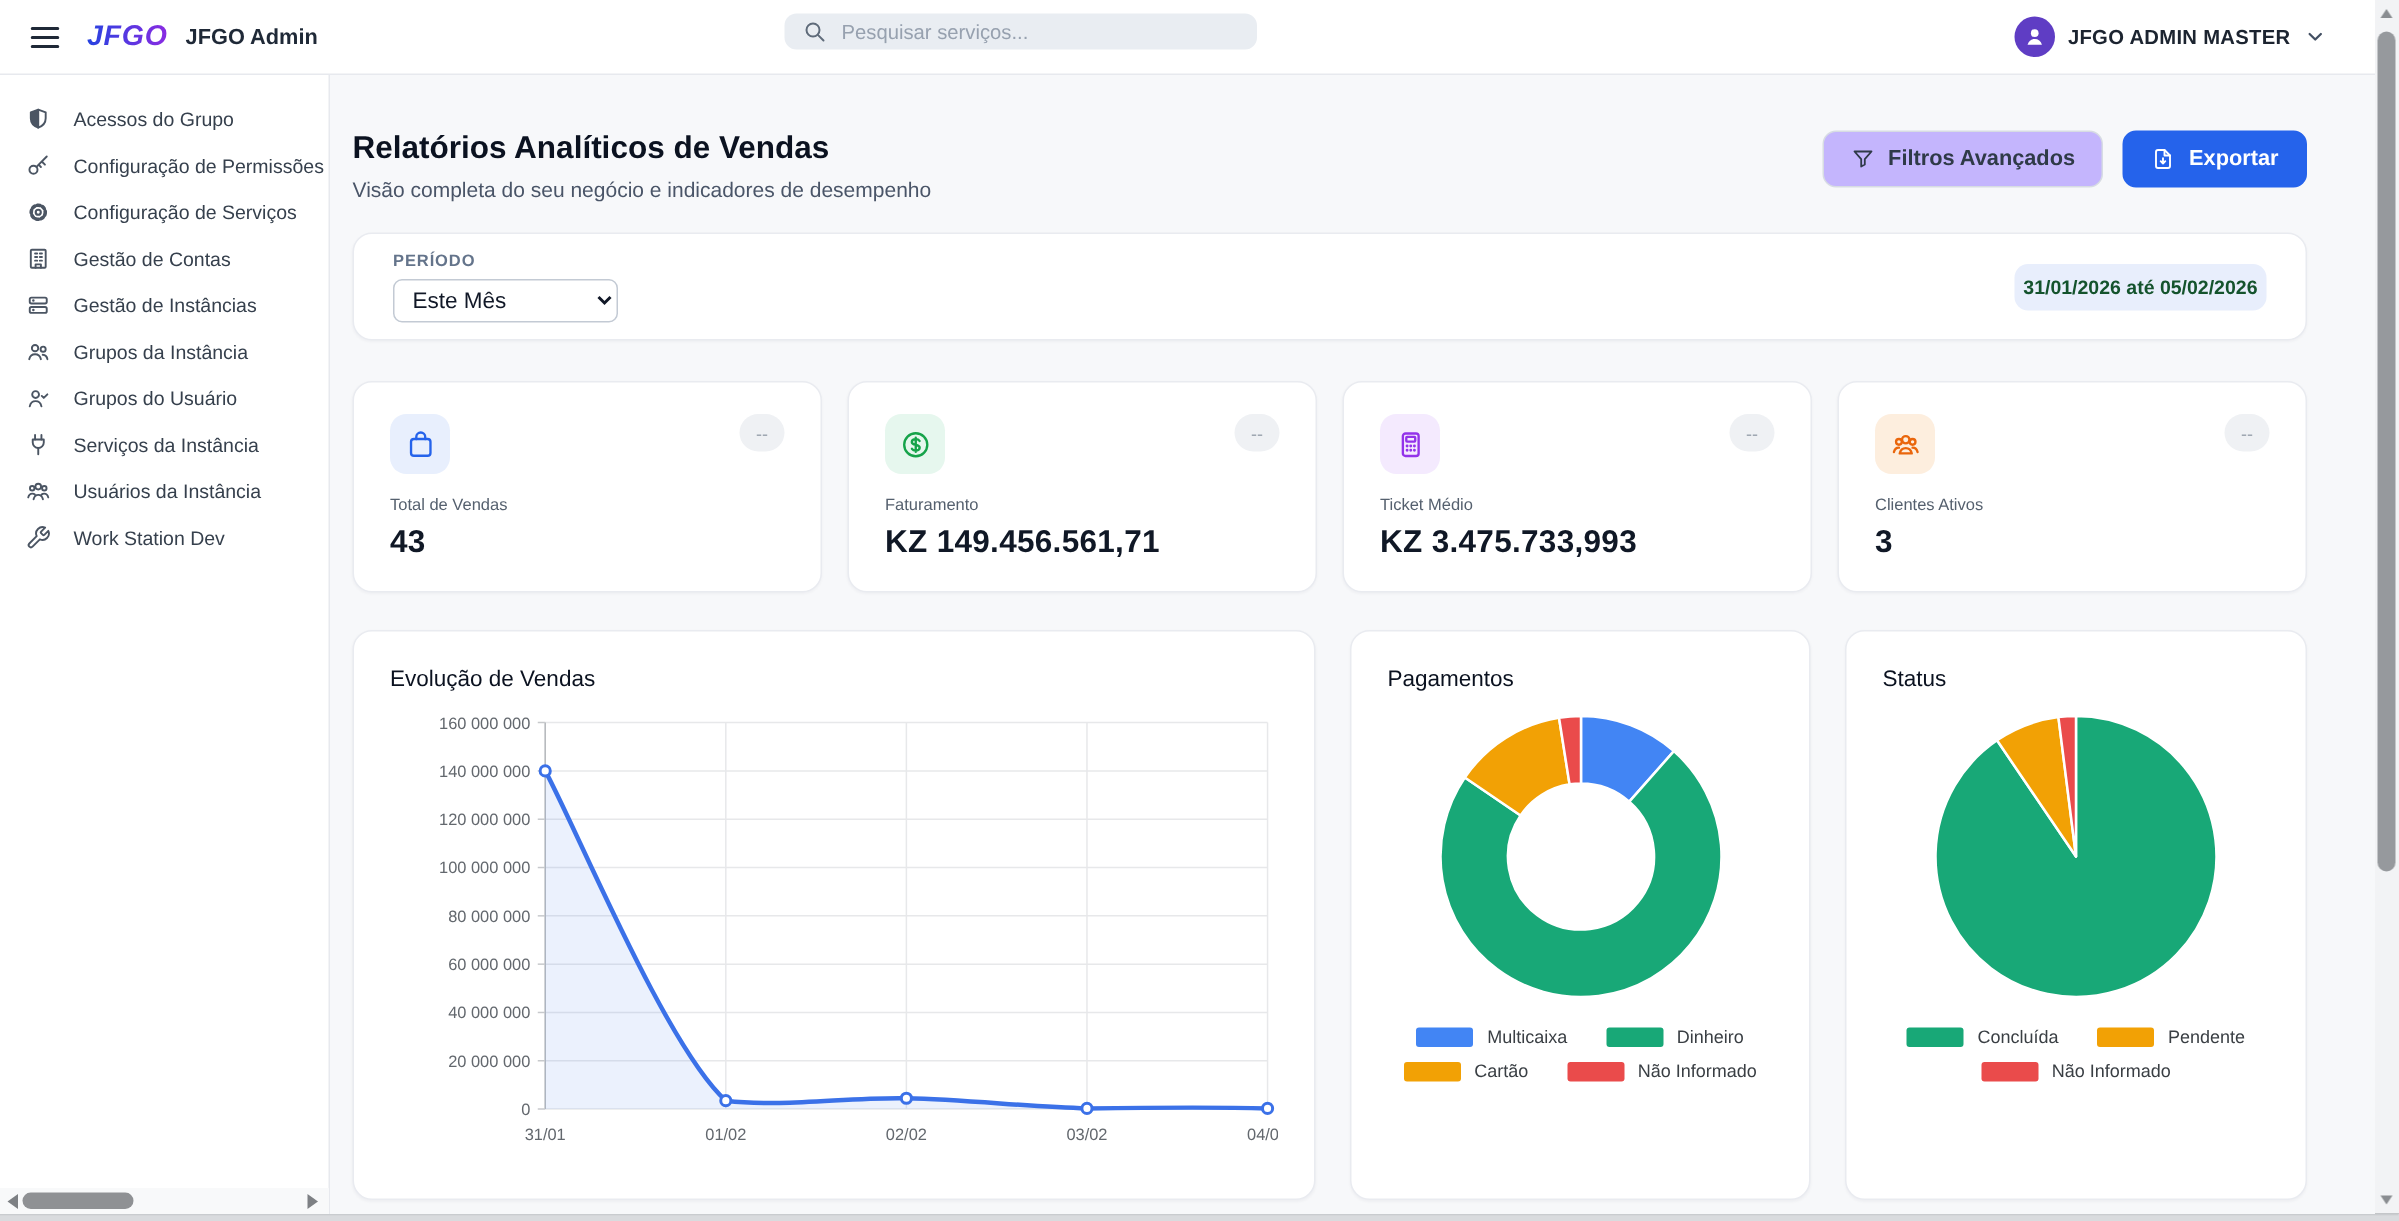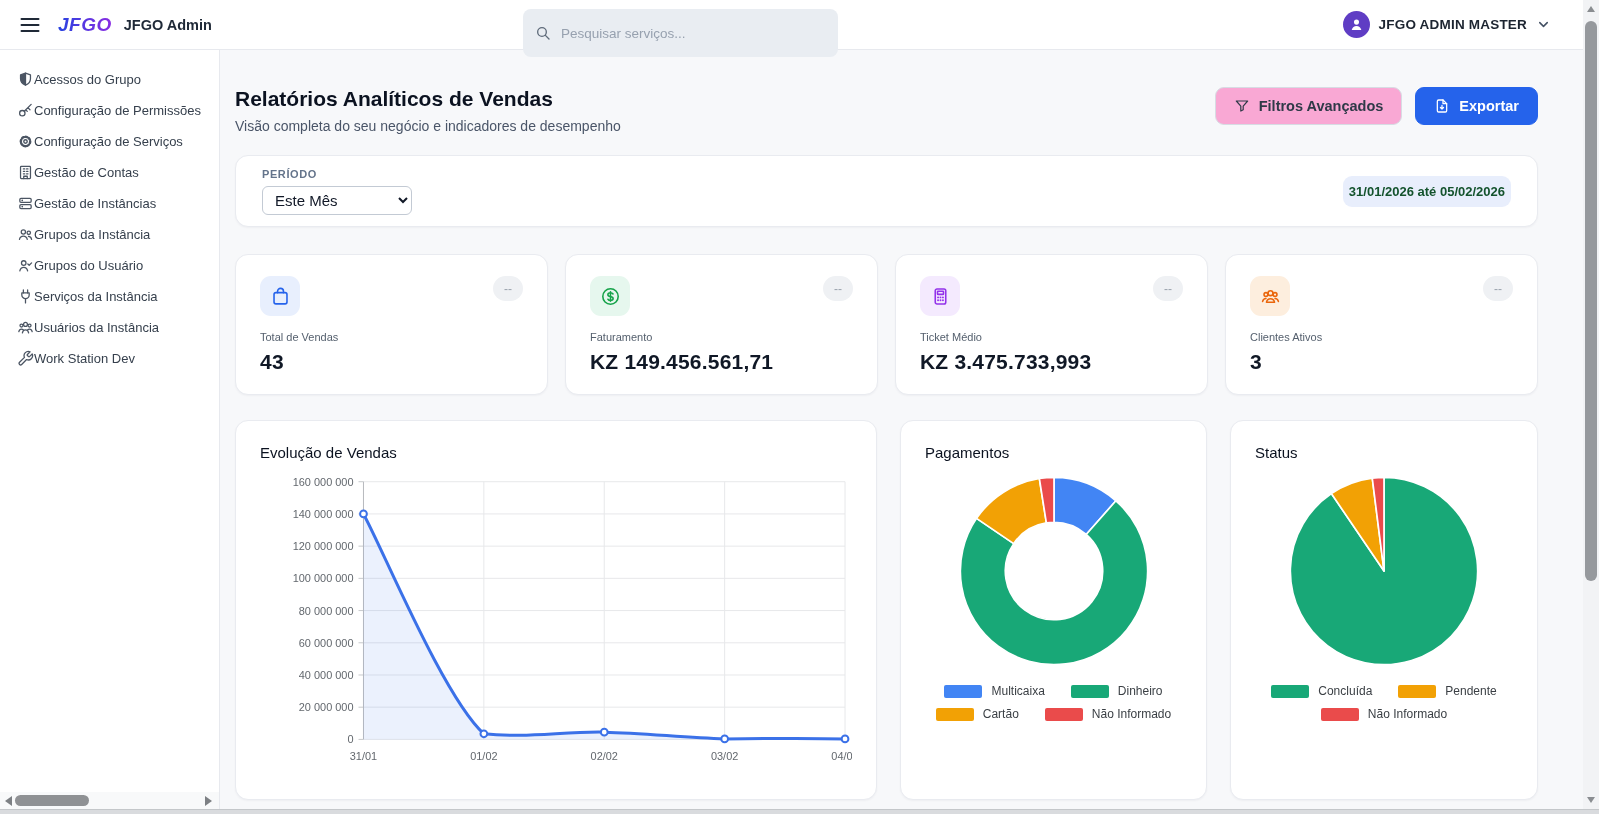--- a/index.html
+++ b/index.html
@@ -5,47 +5,47 @@
   * { margin:0; padding:0; box-sizing:border-box; }
   html,body { width:1599px; height:814px; overflow:hidden; }
   body { font-family:"Liberation Sans", sans-serif; background:#f7f8fa; color:#0f172a; }
 
   
   .topbar { position:relative; height:50px; background:#fff; border-bottom:1px solid #e7e9ee; display:flex; align-items:center; padding:0 26px 0 18px; z-index:5; }
   .hamburger { width:24px; height:24px; color:#1f2937; cursor:pointer; }
   .logo { font-size:19px; font-weight:800; font-style:italic; letter-spacing:.5px; margin-left:16px;
           background:linear-gradient(90deg,#2643e0,#8a2be2); -webkit-background-clip:text; background-clip:text; color:transparent; cursor:pointer; }
   .app-title { margin-left:12px; font-size:14.5px; font-weight:600; color:#1f2937; }
-  .searchbox { position:absolute; left:523px; top:9px; width:315px; height:48px; background:#e9edf2; border-radius:8px; display:flex; align-items:center; padding:0 12px; }
+  .searchbox { position:absolute; left:523px; top:9px; width:315px; height:24px; background:#e9edf2; border-radius:8px; display:flex; align-items:center; padding:0 12px; }
   .searchbox svg { width:16px; height:16px; color:#5f6b7a; flex:0 0 auto; }
   .searchbox input { border:none; outline:none; background:transparent; margin-left:10px; width:100%; font-size:13.5px; color:#334155; font-family:"Liberation Sans",sans-serif; }
   .searchbox input::placeholder { color:#97a1af; }
   .userchip { margin-left:auto; display:flex; align-items:center; gap:9px; cursor:pointer; padding-right:22px; }
   .avatar { width:27px; height:27px; border-radius:50%; background:#5f3dc4; display:flex; align-items:center; justify-content:center; }
   .avatar svg { width:17px; height:17px; }
   .username { font-size:13.5px; font-weight:600; color:#1c2430; letter-spacing:.2px; }
   .userchip .chev { width:15px; height:15px; color:#435063; }
 
   
   .app { display:flex; height:764px; }
   .sidebar { width:220px; background:#fff; border-right:1px solid #e7e9ee; padding-top:14px; position:relative; }
-  .side-item { display:flex; align-items:center; gap:0; height:31px; padding:0 10px 0 17px; cursor:pointer; }
+  .side-item { display:flex; align-items:center; gap:15px; height:31px; padding:0 10px 0 17px; cursor:pointer; }
   .s-ico { width:17px; height:17px; color:#4b5563; flex:0 0 auto; display:flex; }
   .s-ico svg { width:17px; height:17px; }
   .s-label { font-size:13px; color:#36404d; white-space:nowrap; }
 
   .main { flex:1; padding:16px 61px 0 15px; overflow:hidden; }
 
   .page-head { display:flex; justify-content:space-between; align-items:flex-start;margin-top:21px; }
   .page-title { font-size:21px; font-weight:800; color:#0b1220; }
   .page-subtitle { font-size:14px; color:#4a5568; margin-top:7px; }
   .head-actions { display:flex; gap:13px; }
   .btn { display:flex; align-items:center; gap:9px; height:38px; padding:0 18px; border-radius:9px; font-size:14.5px; cursor:pointer; }
   .btn svg { width:16px; height:16px; }
-  .btn-outline { background:#f9a8d4; border:1px solid #d7dce3; color:#2f3a48; font-weight:600; }
+  .btn-outline { background:#c4b5fd; border:1px solid #d7dce3; color:#2f3a48; font-weight:600; }
   .btn-primary { background:#2563eb; border:1px solid #2563eb; color:#fff; font-weight:700; }
 
   .card { background:#fff; border:1px solid #e9ebf0; border-radius:13px; box-shadow:0 1px 2px rgba(16,24,40,.04); }
 
   .period-card { margin-top:21px; height:72px; display:flex; align-items:center; justify-content:space-between; padding:0 26px; }
   .period-label { font-size:11px; font-weight:700; letter-spacing:.6px; color:#64748b; }
   .period-select { margin-top:6px; width:150px; height:29px; border:1px solid #c3cad4; border-radius:6px; font-size:15px; color:#111827; padding:0 8px; background:#fff; font-family:"Liberation Sans",sans-serif; outline:none; cursor:pointer; }
   .date-badge { background:#e8eefc; color:#14532d; font-size:13px; font-weight:700; padding:8px 6px; border-radius:9px; }
 
   .kpi-grid { margin-top:27px; display:grid; grid-template-columns:repeat(4,1fr); gap:17px; }

